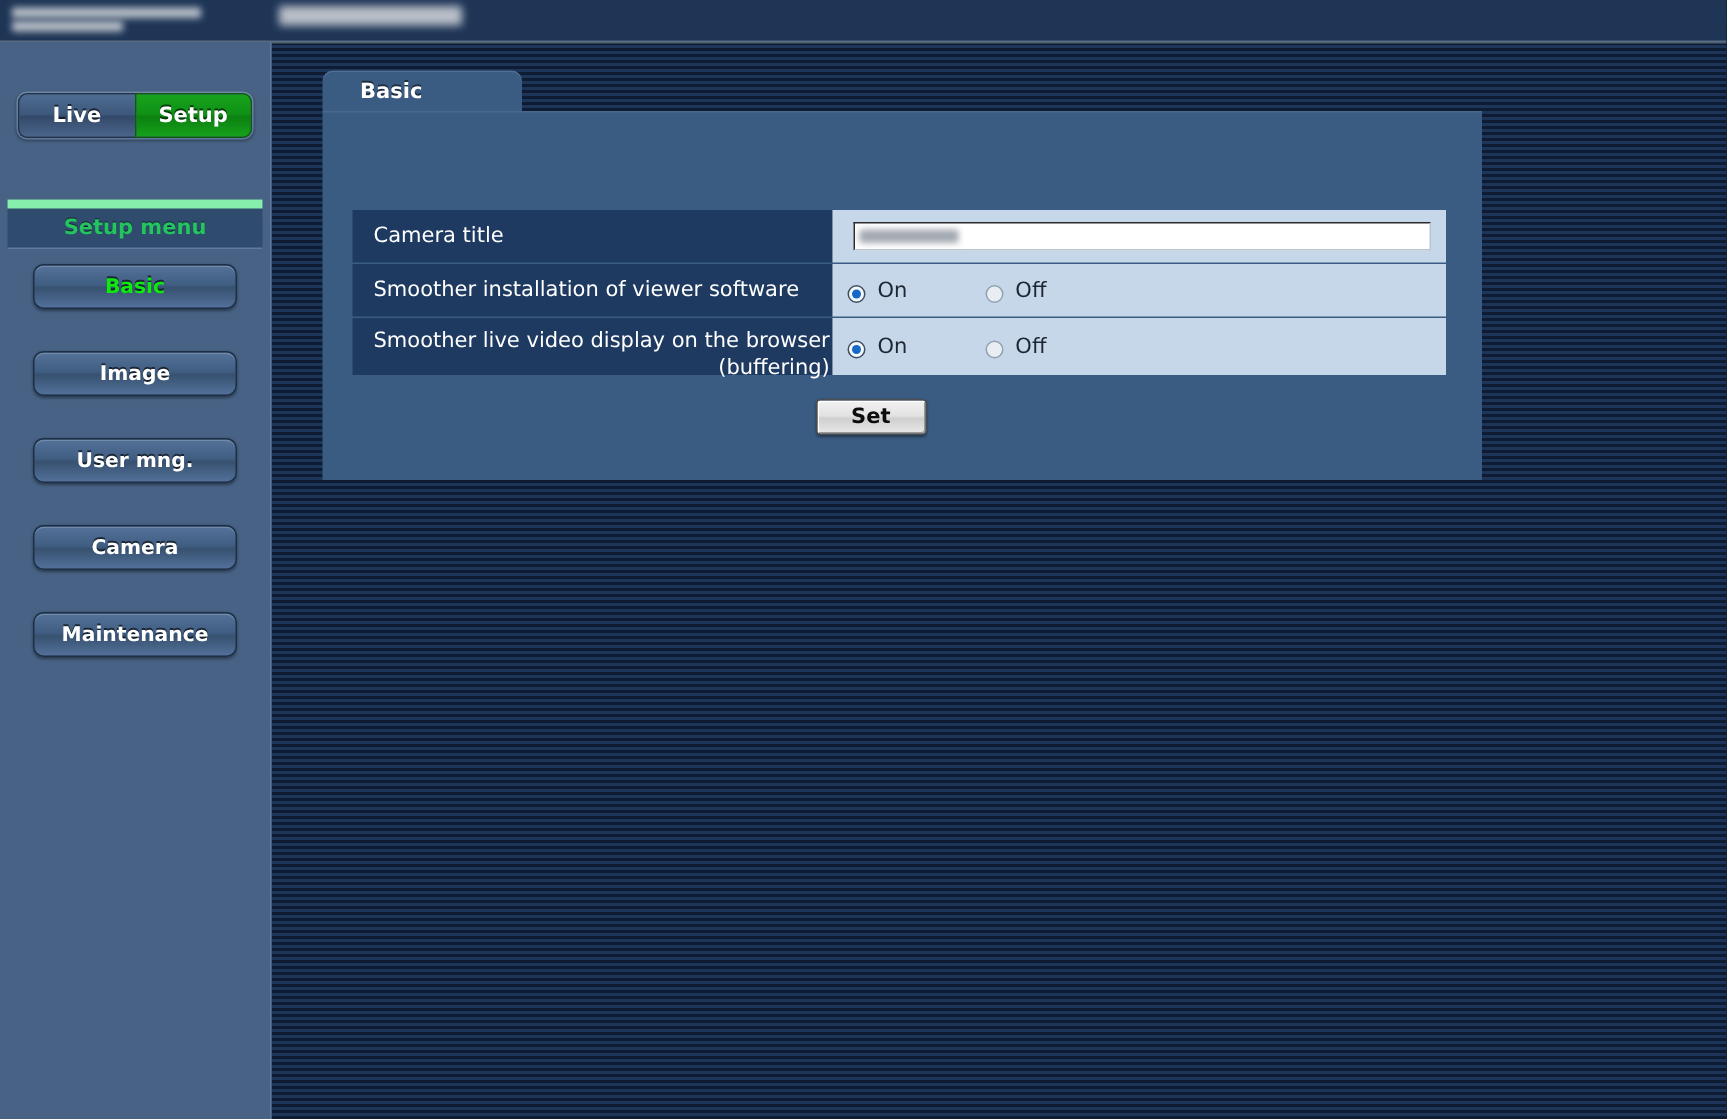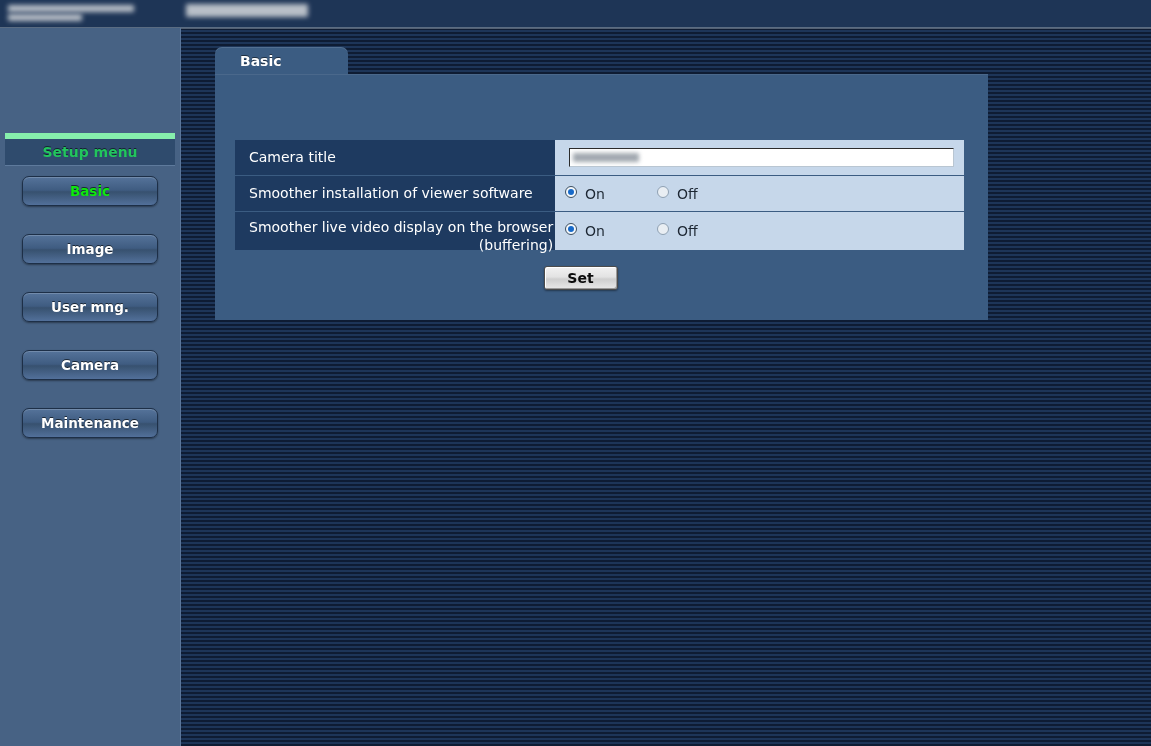--- a/index.html
+++ b/index.html
@@ -246,21 +246,21 @@
   .text-input .blur-line {
     height: 9px;
     width: 66px;
     background: #9aa1a9;
     filter: blur(2.2px);
   }
 
   .radio-group { display: flex; align-items: center; padding-left: 10px; }
   .radio-item {
     display: flex;
-    align-items: flex-start;
+    align-items: flex-end;
     cursor: pointer;
     margin-right: 52px;
   }
   .radio {
     width: 12px; height: 12px;
     border-radius: 50%;
     box-sizing: border-box;
     background: #e9eef3;
     border: 1px solid #8fa1b3;
     margin-right: 8px;
@@ -319,20 +319,24 @@
       <div class="blur-line brand-l2"></div>
     </div>
     <div class="header-title">
       <div class="blur-line"></div>
     </div>
   </div>
   <div class="header-sep"></div>
 
   <div class="sidebar">
 
+    <div class="liveset-wrap">
+      <div class="btn-live">Live</div>
+      <div class="btn-setup">Setup</div>
+    </div>
 
     <div class="setup-menu-bar">Setup menu</div>
 
     <div class="nav">
       <div class="nav-btn active">Basic</div>
       <div class="nav-btn">Image</div>
       <div class="nav-btn">User mng.</div>
       <div class="nav-btn">Camera</div>
       <div class="nav-btn">Maintenance</div>
     </div>

